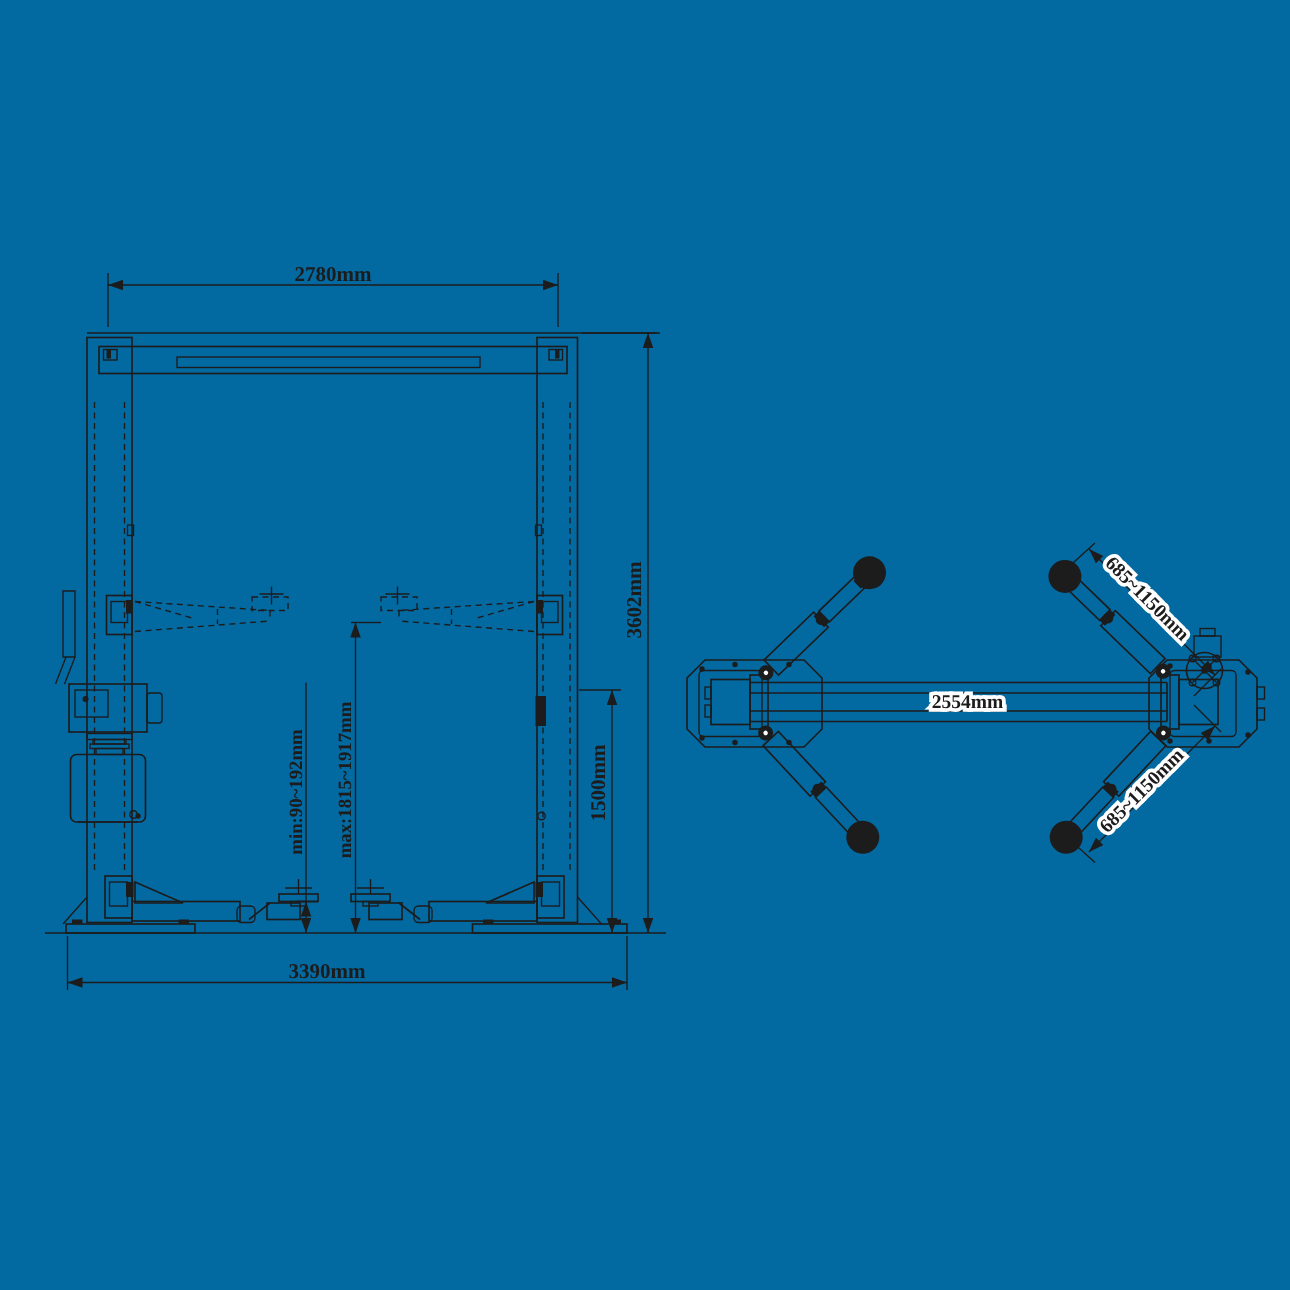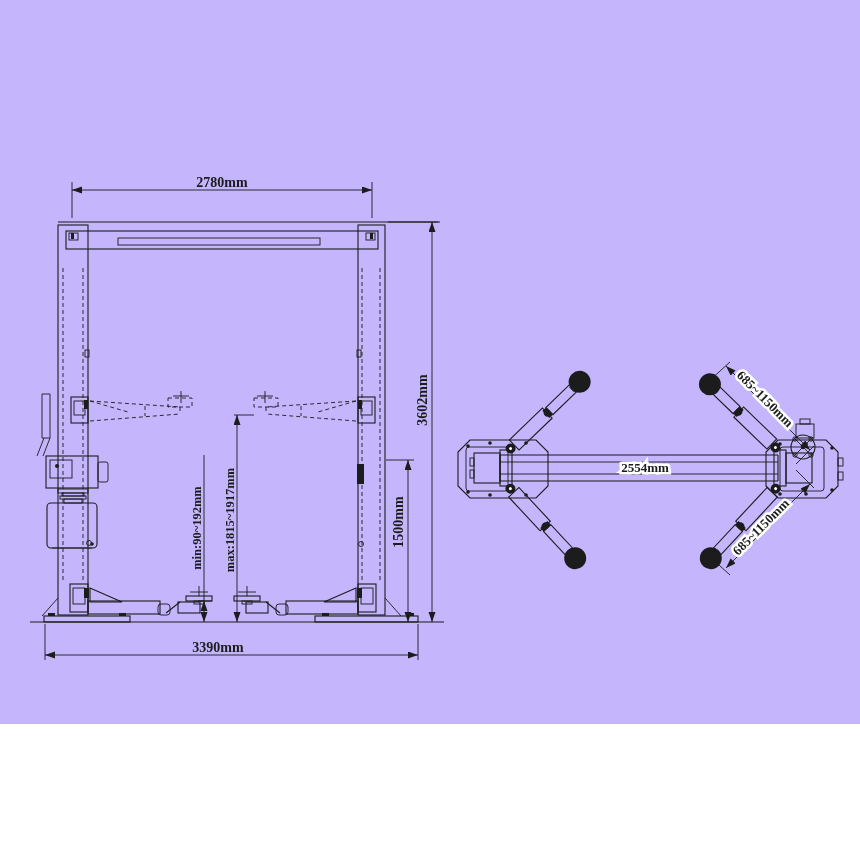--- a/index.html
+++ b/index.html
@@ -1,16 +1,16 @@
 <!DOCTYPE html>
 <html><head>
 <meta charset="utf-8">
 <style>
   html,body{margin:0;padding:0;background:#ffffff;}
-  .canvas{position:relative;width:860px;height:724px;background:#c4b5fd;overflow:hidden;}
+  .canvas{position:relative;width:860px;height:860px;background:#0369a1;overflow:hidden;}
   svg{position:absolute;left:0;top:0;}
   .ln{stroke:#1c1c1c;stroke-width:1.1;fill:none;}
   .lnthin{stroke:#1c1c1c;stroke-width:0.9;fill:none;}
   .dash{stroke:#1c1c1c;stroke-width:0.9;fill:none;stroke-dasharray:4 3;}
   .fillk{fill:#1c1c1c;stroke:none;}
   .dimln{stroke:#1c1c1c;stroke-width:0.9;fill:none;}
   text.dim{font-family:"Liberation Serif",serif;font-weight:bold;font-size:14px;fill:#1c1c1c;}
   text.dim-sm{font-family:"Liberation Serif",serif;font-weight:bold;font-size:12.5px;fill:#1c1c1c;}
   text.dim-top{font-family:"Liberation Serif",serif;font-weight:bold;font-size:13px;fill:#1c1c1c;}
   text.halo{paint-order:stroke;stroke:#ffffff;stroke-width:5px;}

